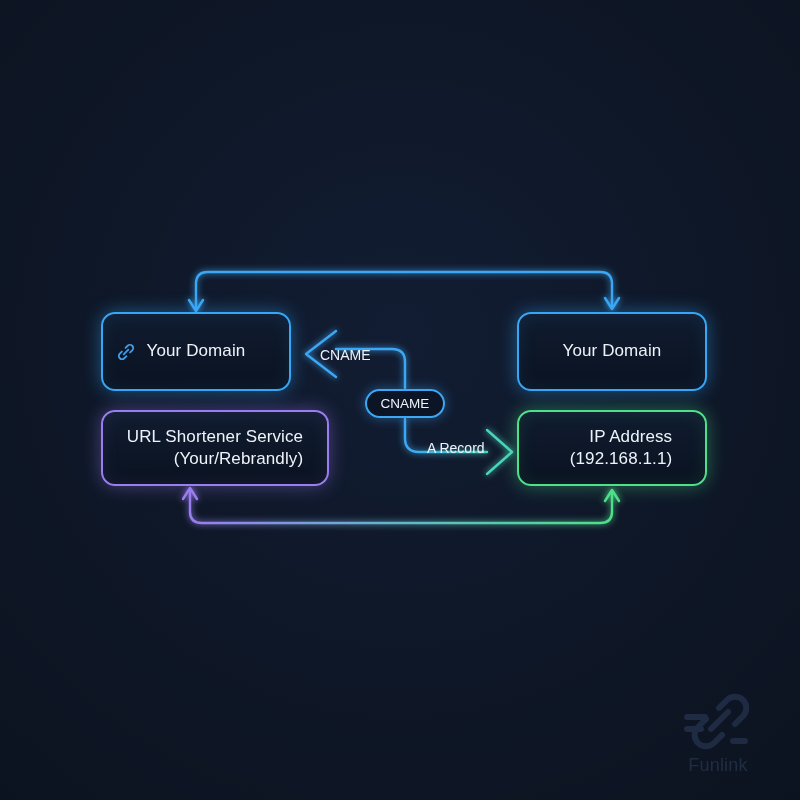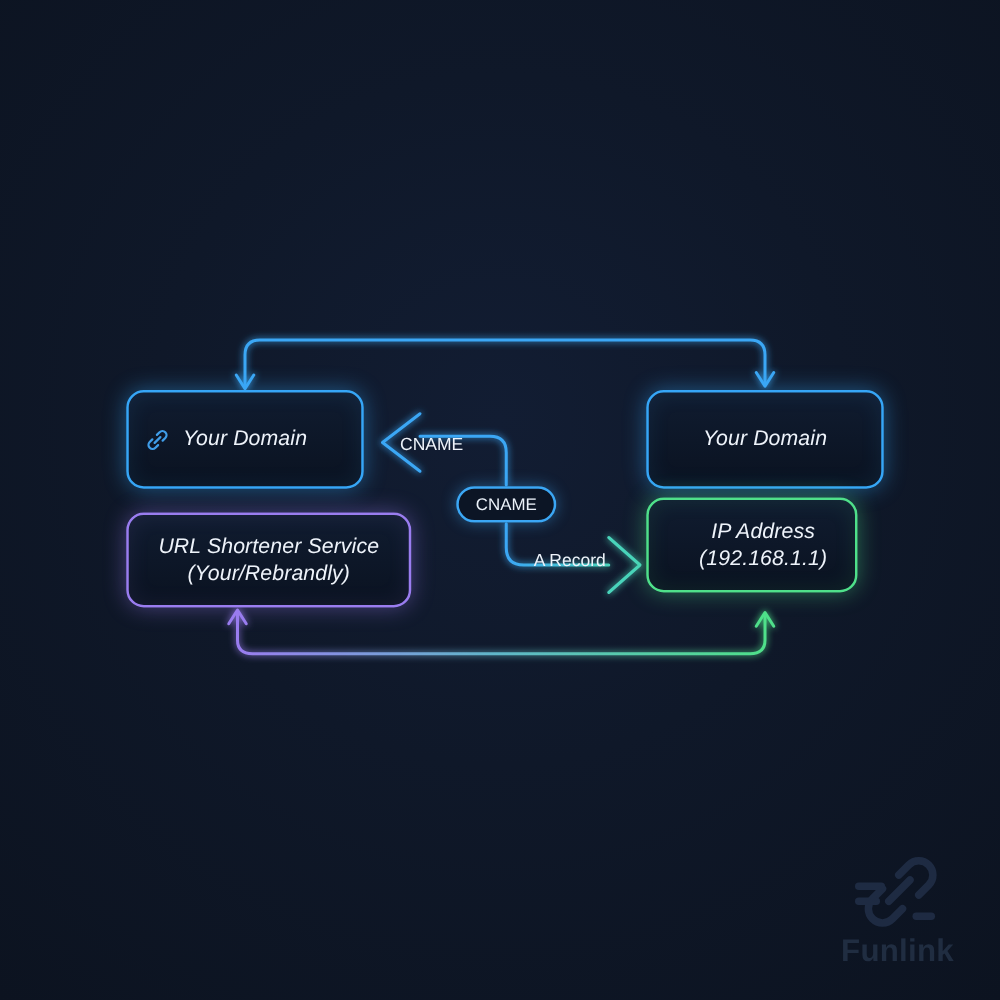--- a/index.html
+++ b/index.html
@@ -32,27 +32,26 @@
   
   .node {
     position: absolute;
     box-sizing: border-box;
     border-radius: 14px;
     border: 2px solid #3ba7f5;
     background: linear-gradient(180deg, rgba(16,28,48,0.95), rgba(10,18,32,0.95));
     display: flex;
     align-items: center;
     justify-content: center;
-    text-align: center;
+    text-align: right;
     color: #eef3fa;
     font-size: 17px;
     line-height: 1.32;
     letter-spacing: .1px;
     box-shadow: 0 0 16px rgba(59,167,245,.40), inset 0 0 18px rgba(59,167,245,.10);
-    font-style: italic;
   }
   .node .lines { display: block; }
   .node .l1 { display: block; }
   .node .l2 { display: block; }
 
   #node-domain-short {
     left: 101px; top: 312px; width: 190px; height: 79px;
     border-color: #36a6f7;
     box-shadow: 0 0 18px rgba(54,166,247,.45), inset 0 0 18px rgba(54,166,247,.10);
   }
@@ -60,21 +59,21 @@
     left: 101px; top: 410px; width: 228px; height: 76px;
     border-color: #9a7df0;
     box-shadow: 0 0 18px rgba(154,125,240,.42), inset 0 0 18px rgba(154,125,240,.10);
   }
   #node-domain-root {
     left: 517px; top: 312px; width: 190px; height: 79px;
     border-color: #36a6f7;
     box-shadow: 0 0 18px rgba(54,166,247,.45), inset 0 0 18px rgba(54,166,247,.10);
   }
   #node-ip {
-    left: 517px; top: 398px; width: 169px; height: 76px;
+    left: 517px; top: 410px; width: 190px; height: 76px;
     border-color: #4fe08a;
     box-shadow: 0 0 18px rgba(79,224,138,.42), inset 0 0 18px rgba(79,224,138,.10);
     padding-left: 18px;
   }
 
   .link-icon {
     position: absolute;
     left: 12px;
     top: 50%;
     transform: translateY(-50%);
@@ -117,22 +116,22 @@
     width: 112px;
     display: flex;
     flex-direction: column;
     align-items: center;
     opacity: .82;
   }
   #watermark svg { display: block; color: #22304a; }
   #wm-text {
     margin-top: 2px;
     color: #253348;
-    font-size: 25px;
-    font-weight: bold;
+    font-size: 18px;
+    font-weight: normal;
     letter-spacing: .2px;
   }
 </style>
 </head>
 <body>
 
 <div id="stage">
 
   <svg id="wires" viewBox="0 0 800 800">
     <defs>

